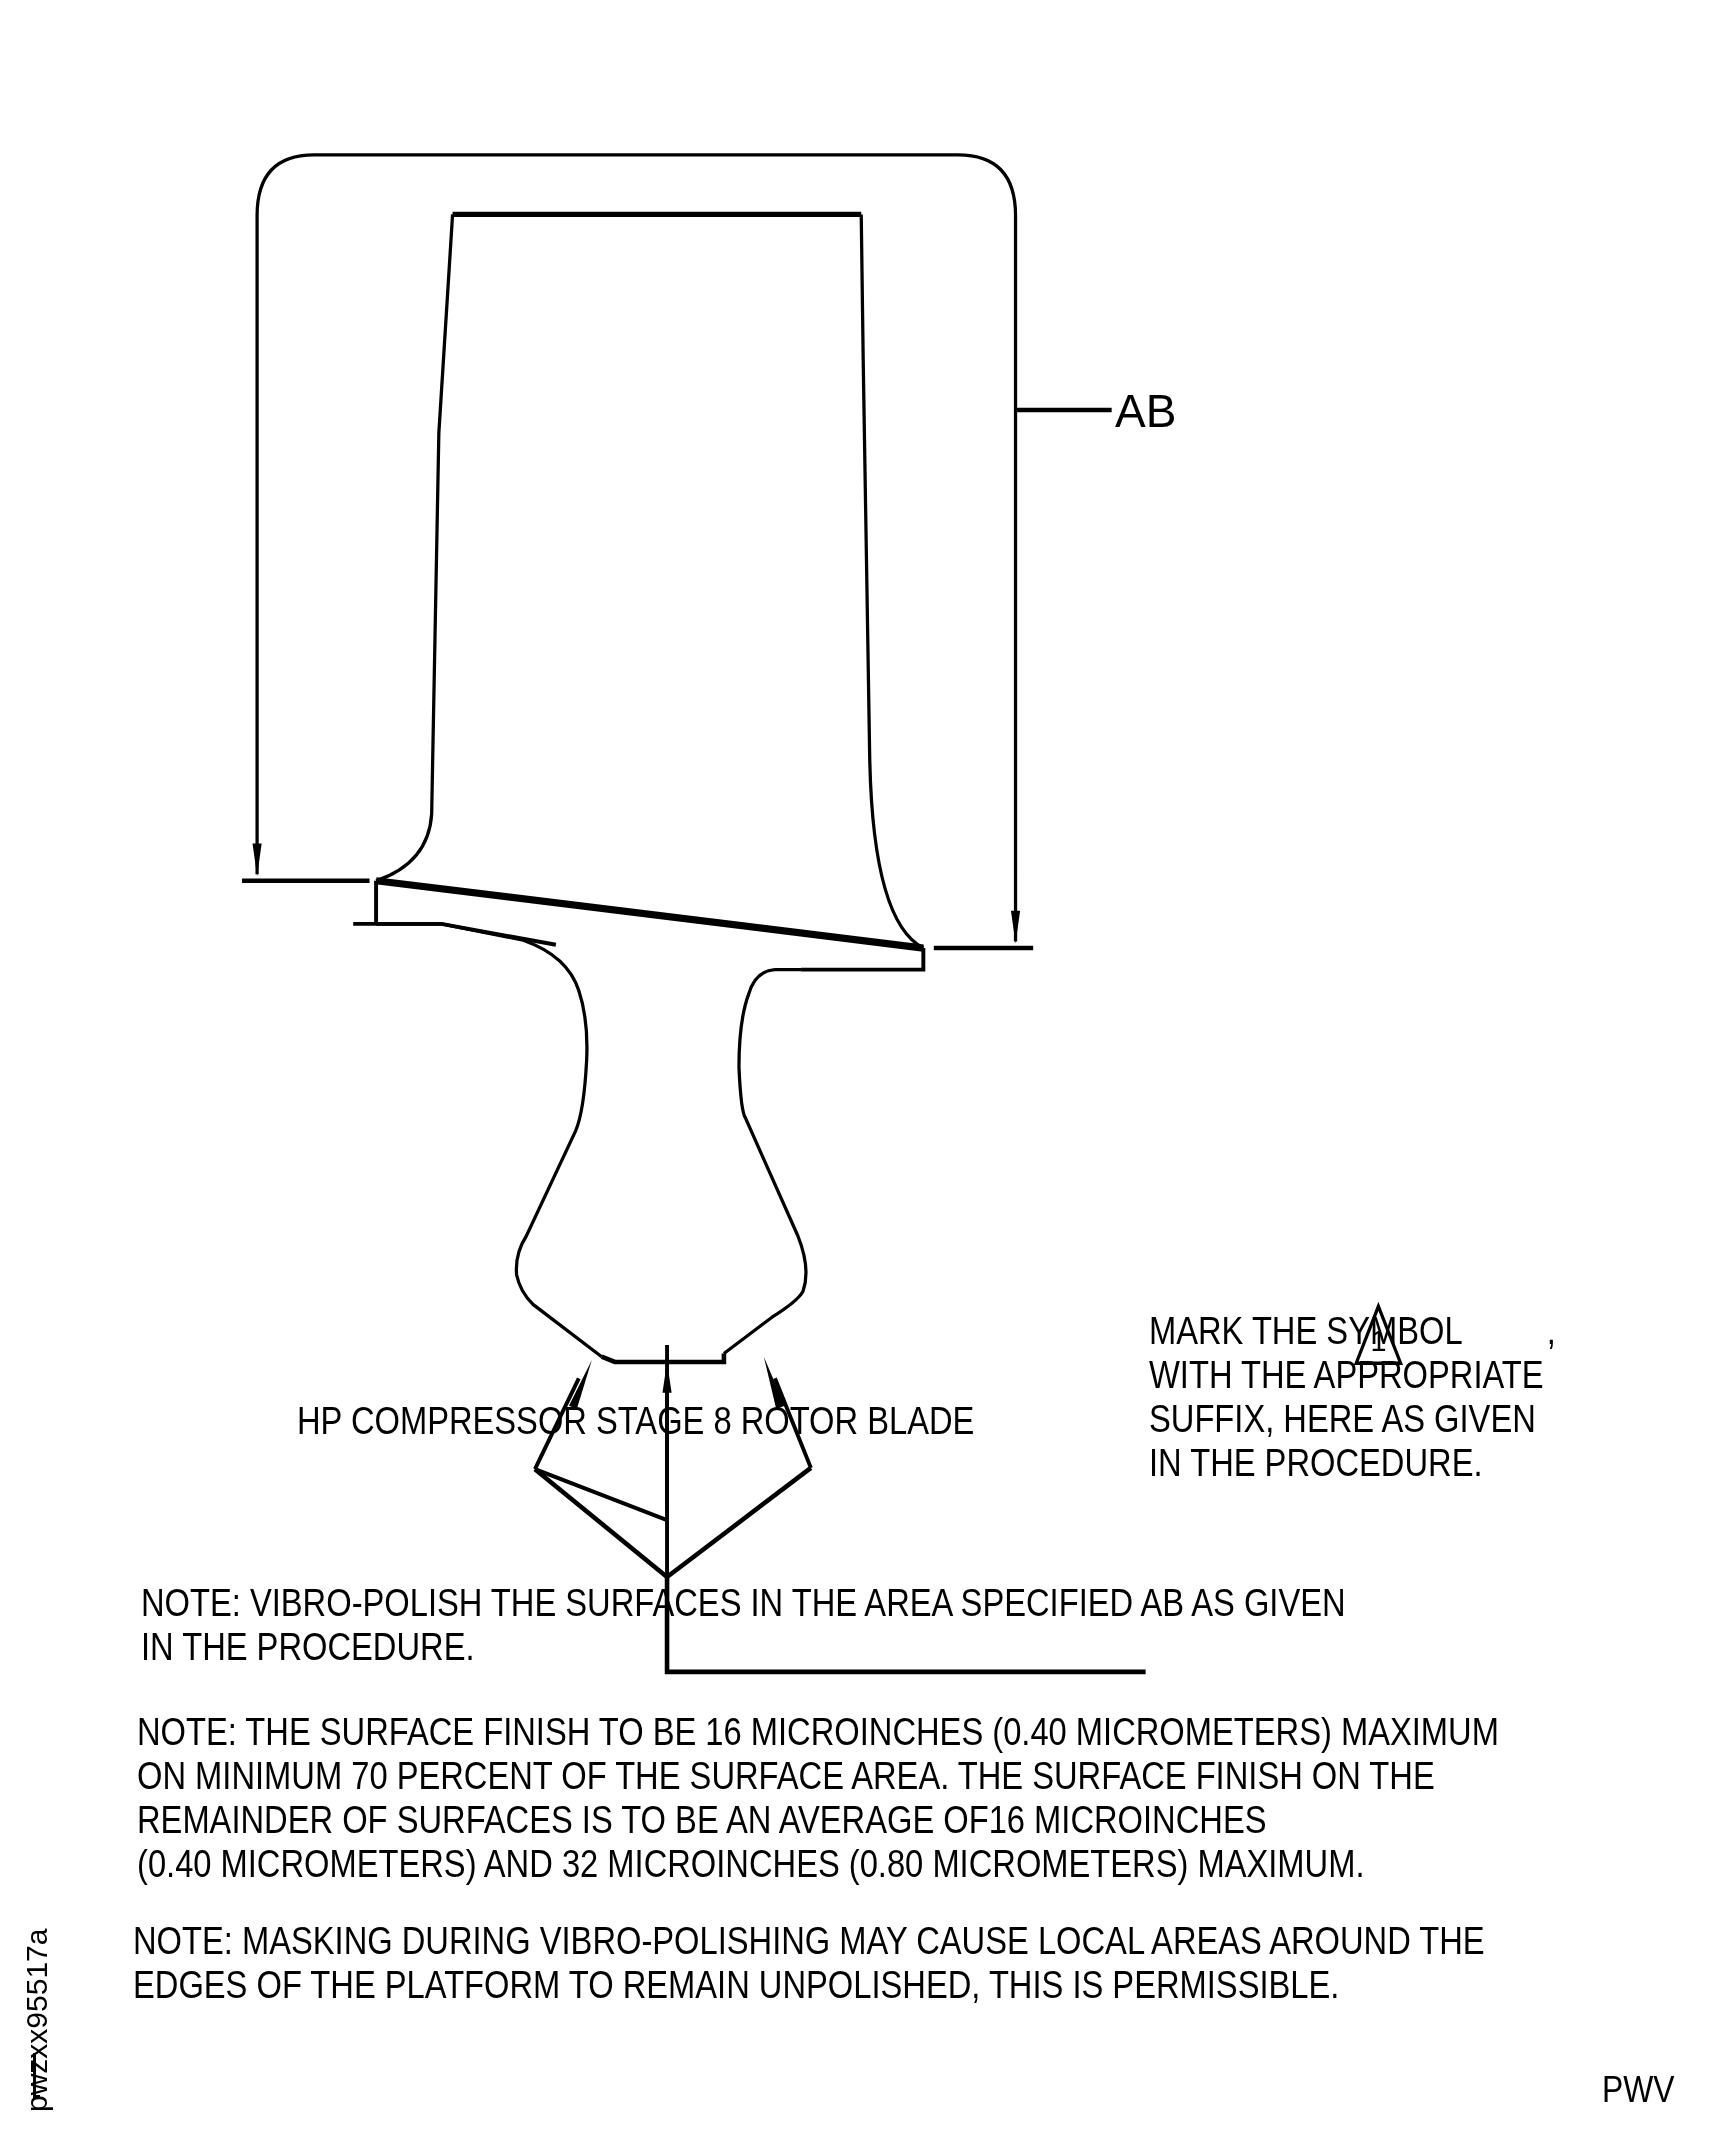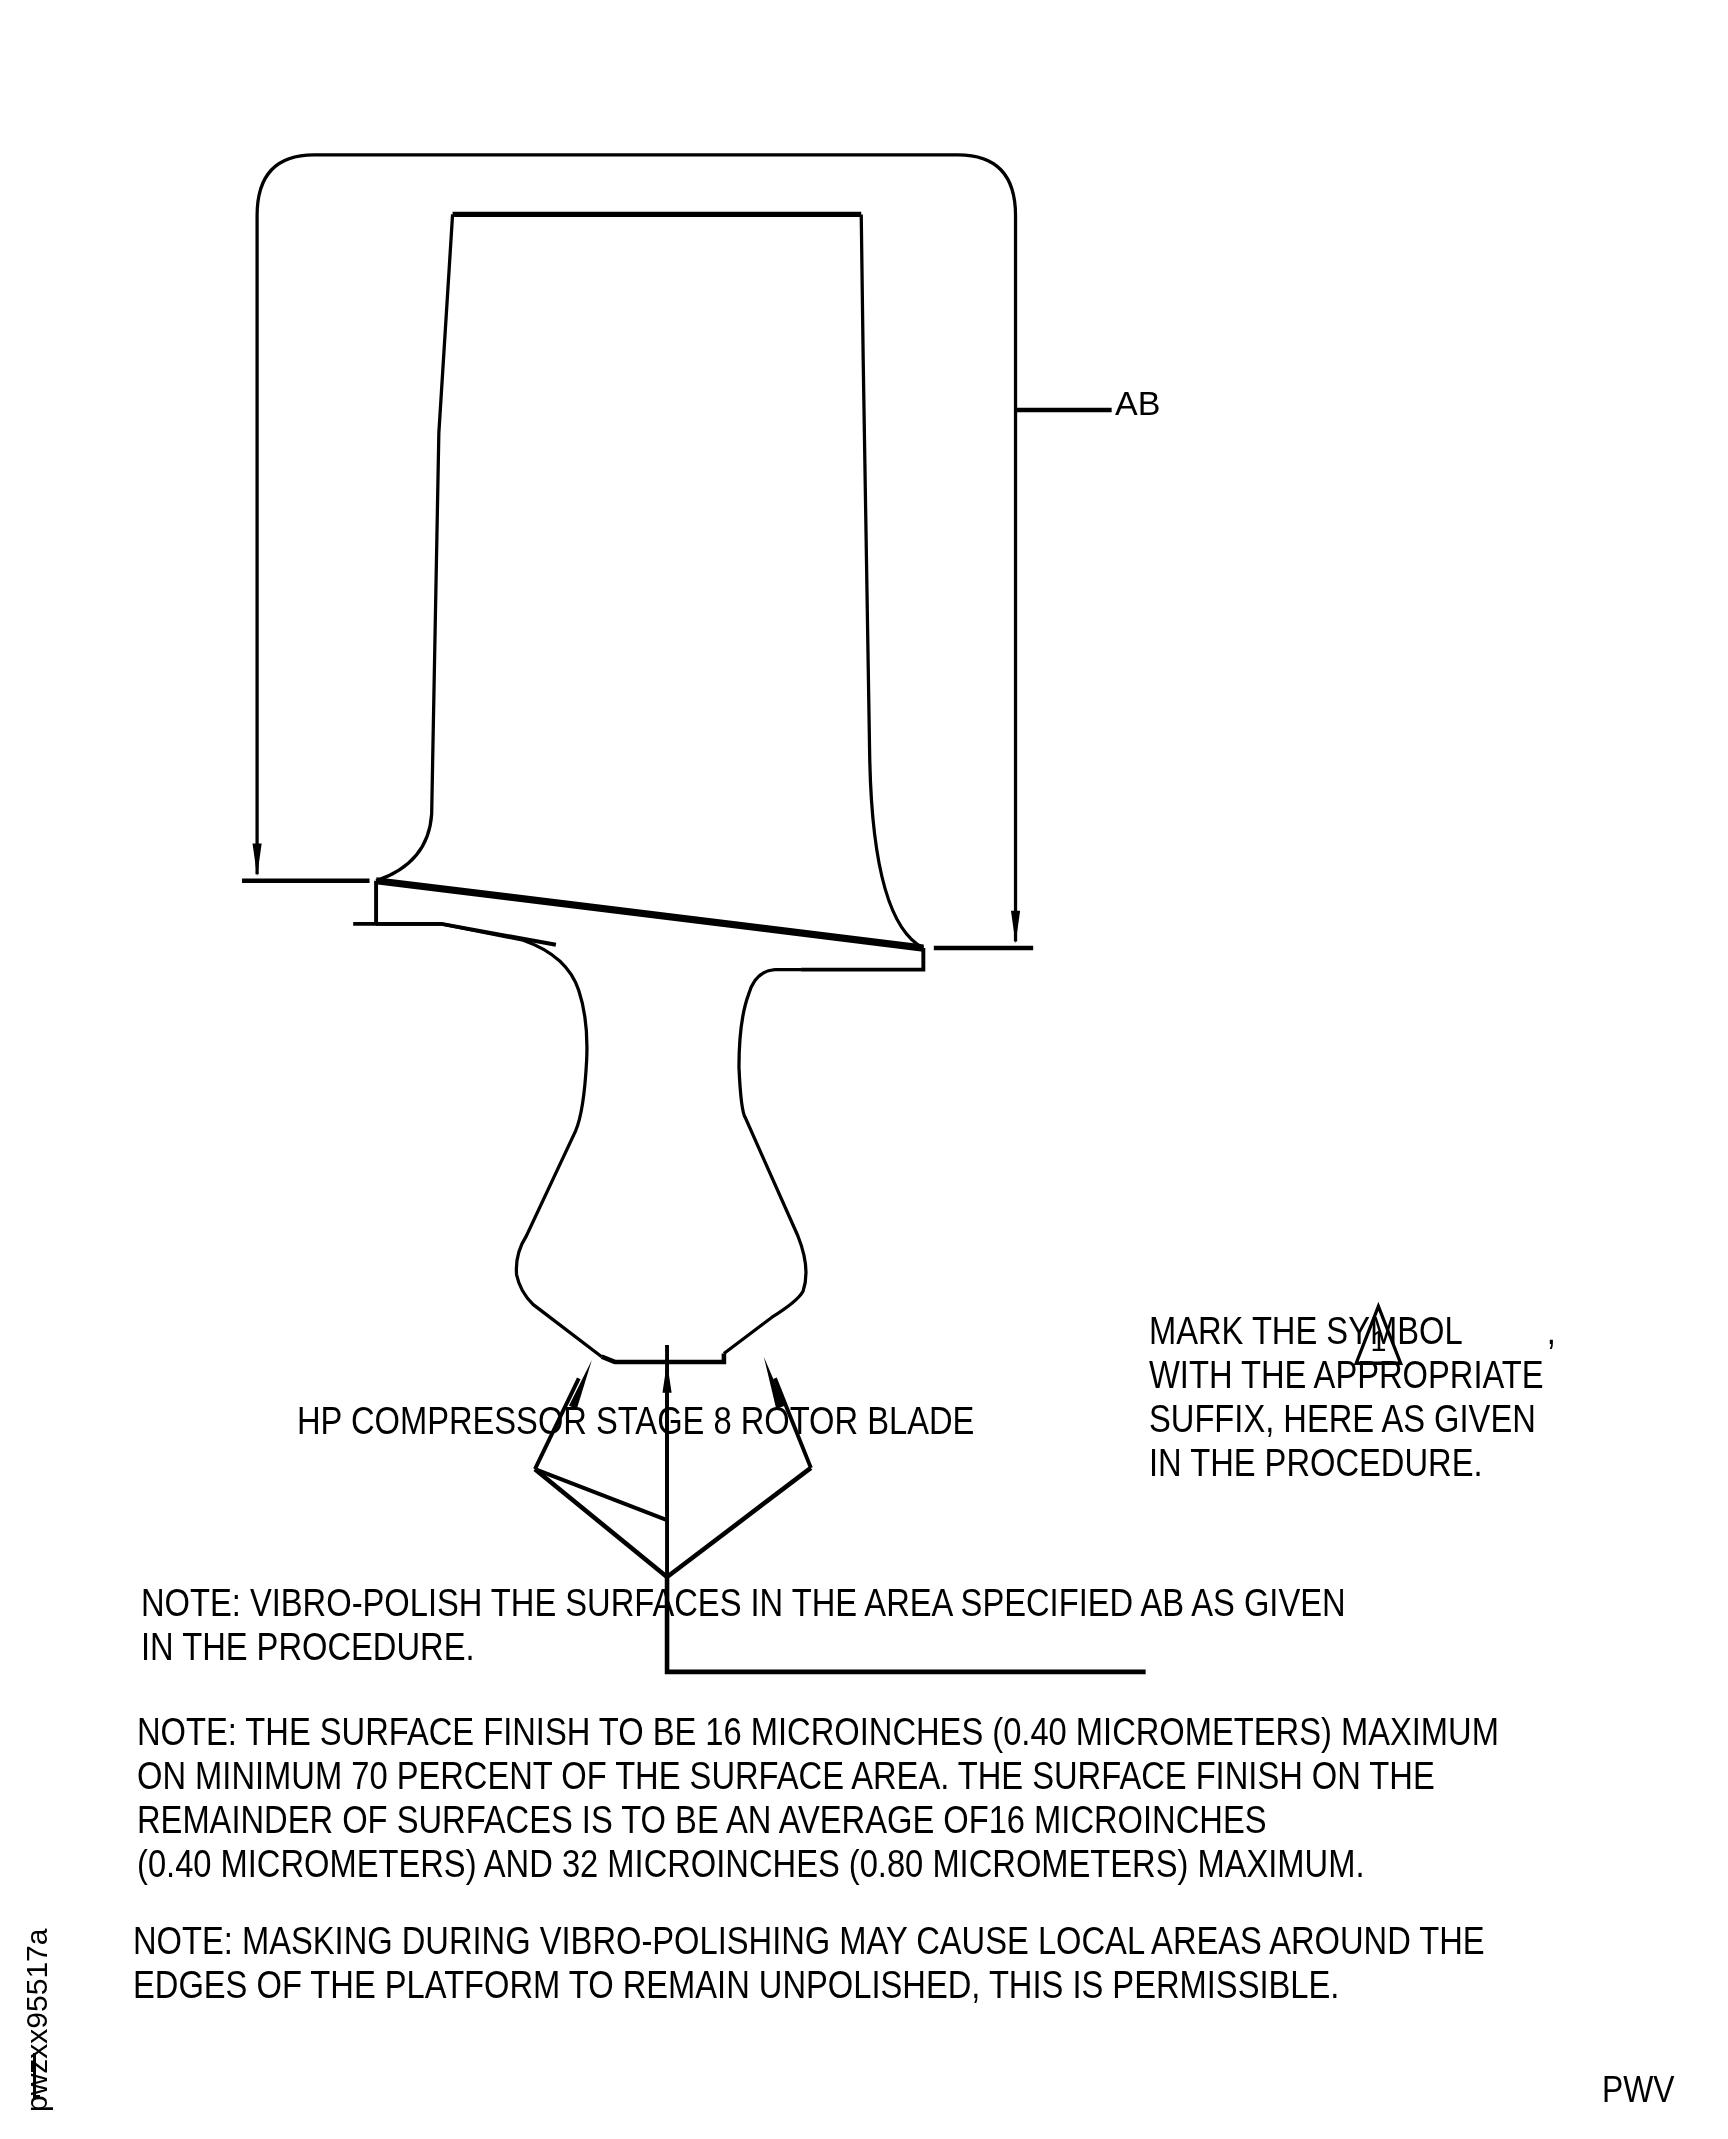--- a/index.html
+++ b/index.html
@@ -3,21 +3,21 @@
   <meta charset="utf-8">
   <style>
     html, body { margin: 0; padding: 0; background: #ffffff; }
     body { width: 1729px; height: 2140px; position: relative; overflow: hidden;
       font-family: "Liberation Sans", sans-serif; color: #000; }
     svg.drawing { position: absolute; left: 0; top: 0; }
     .txt { position: absolute; font-family: "Liberation Sans", sans-serif; color: #000; white-space: nowrap; }
     .narrow { transform-origin: 0 0; }
     .callout { left: 1149px; top: 1309px; font-size: 38px; line-height: 44px; transform: scaleX(0.86); }
     .caption { left: 297px; top: 1400px; font-size: 38px; transform: scaleX(0.86); }
-    .ab-label { left: 1115px; top: 384px; font-size: 34px; }
+    .ab-label { left: 1115px; top: 384px; font-size: 46px; }
     .note { left: 141px; font-size: 38px; line-height: 44px; transform: scaleX(0.86); }
     .note1 { top: 1581px; }
     .note2 { left: 137px; top: 1710px; }
     .note3 { left: 133px; top: 1919px; }
     .pwv { left: 1602px; top: 2069px; font-size: 37px; transform: scaleX(0.86); }
     .figid { left: 19.6px; top: 2112px; font-size: 30px; transform: rotate(-90deg); transform-origin: 0 0; }
     .figid-bracket { position: absolute; left: 33px; top: 2053px; width: 3.9px; height: 42px; border-left: 3.9px solid #000; border-bottom: 3.9px solid #000; }
   </style>
 </head>
 <body>

